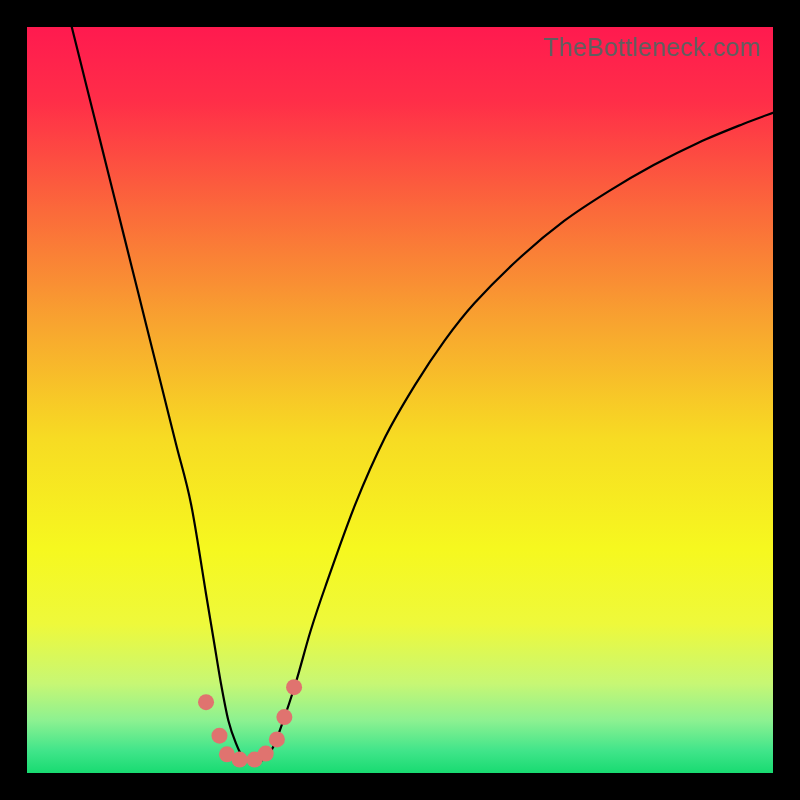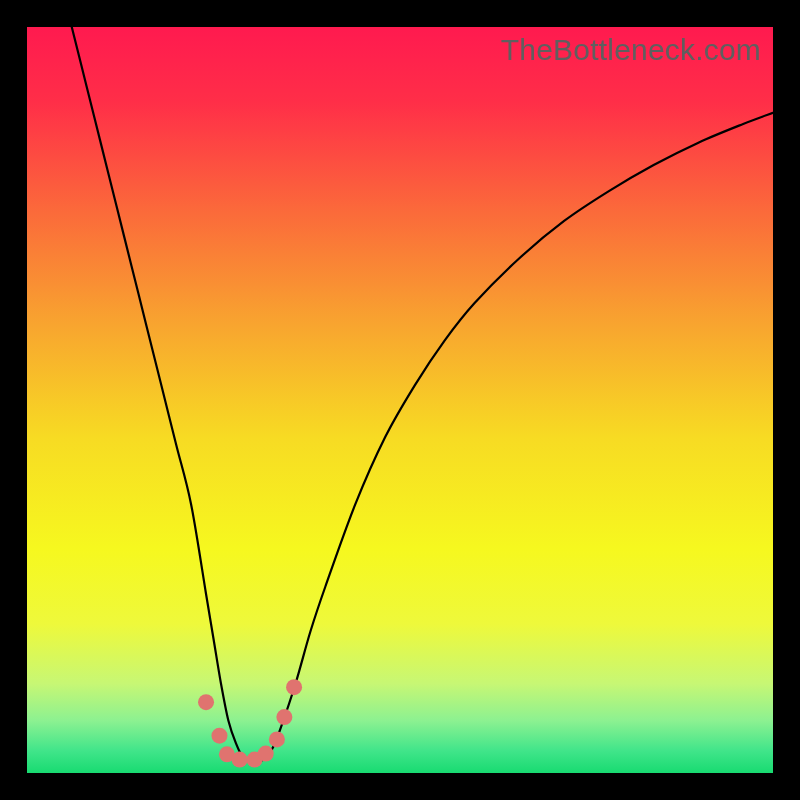--- a/index.html
+++ b/index.html
@@ -30,21 +30,21 @@
     position: absolute;
     left: 0; top: 0;
     width: 100%;
     height: 100%;
   }
   .watermark {
     position: absolute;
     top: 6px;
     right: 12px;
     color: #5f5f5f;
-    font-size: 30px;
+    font-size: 25px;
     font-weight: 500;
     letter-spacing: 0.2px;
   }
   svg.curve {
     position: absolute;
     left: 0; top: 0;
     width: 100%;
     height: 100%;
   }
 </style>

